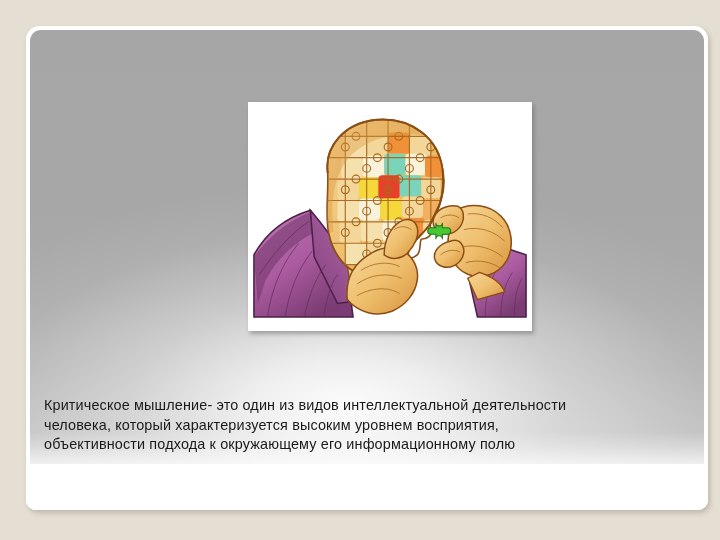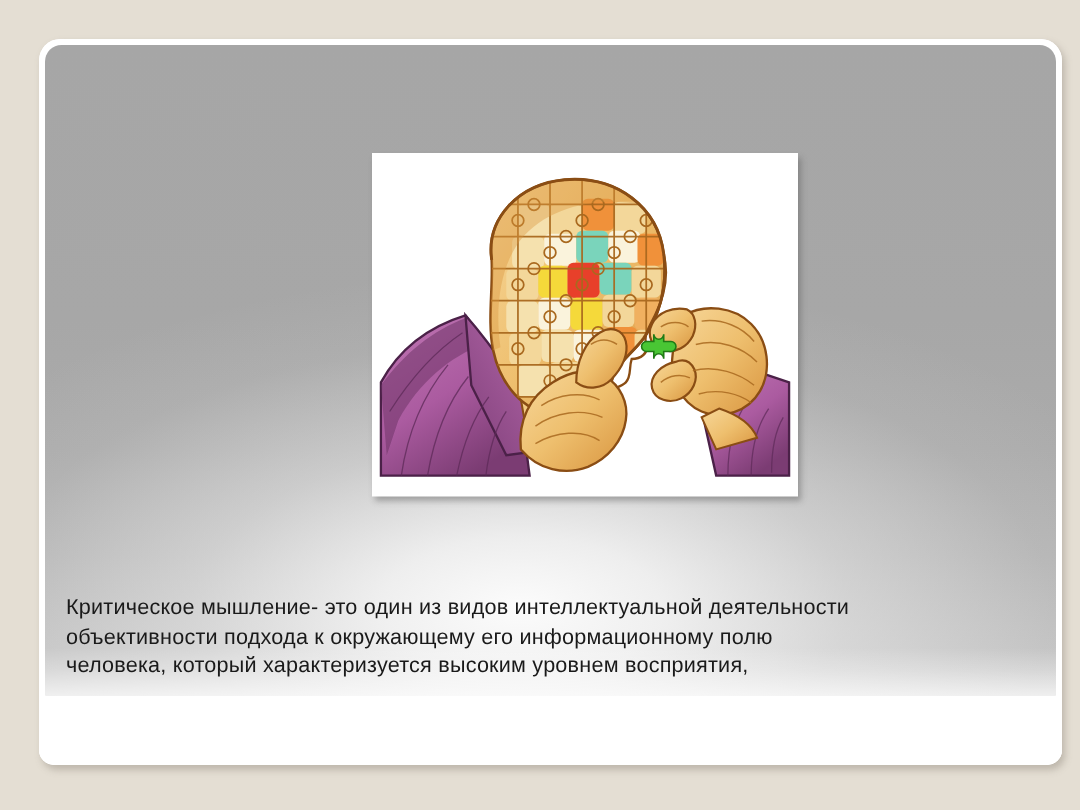--- a/index.html
+++ b/index.html
@@ -333,22 +333,22 @@
 
               <path d="M234,168 C246,172 256,178 260,188 L232,196 L222,174 Z" fill="url(#skinGrad)" stroke="#8a4d14" stroke-width="1.4"></path>
             </g>
 
           </svg>
         </div>
       </div>
 
       <div class="body-text">
         <p>Критическое мышление- это один из видов интеллектуальной деятельности</p>
+        <p>человека, который характеризуется высоким уровнем восприятия,</p>
         <p>объективности подхода к окружающему его информационному полю</p>
-        <p>человека, который характеризуется высоким уровнем восприятия,</p>
       </div>
 
       <div class="content-fade"></div>
     </div>
 
     <div class="footer-strip"></div>
     <div class="panel-inner-edge"></div>
   </div>
 
 </div>

